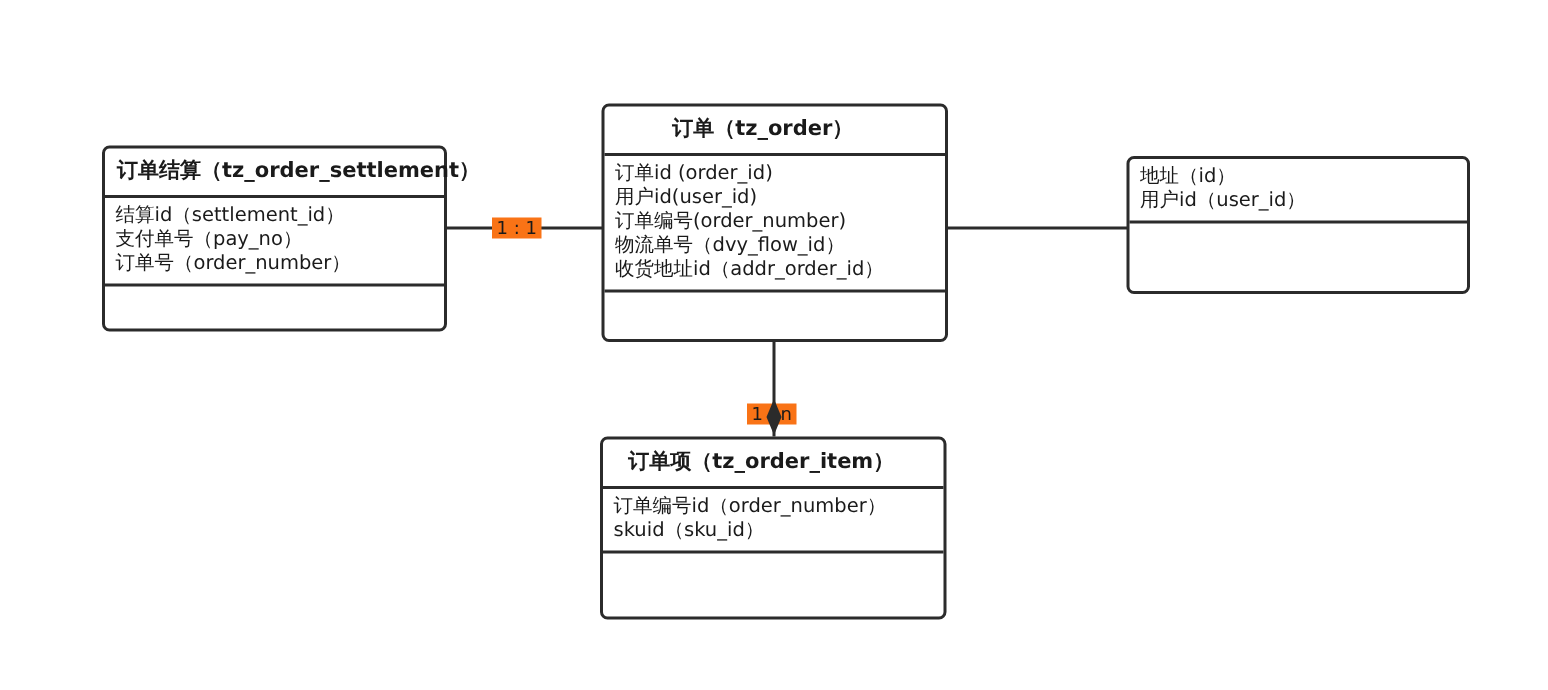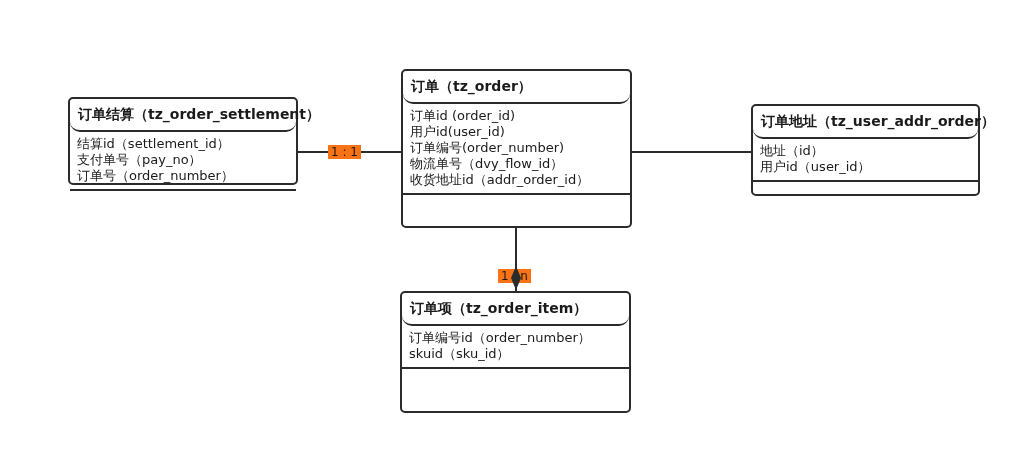--- a/index.html
+++ b/index.html
@@ -27,28 +27,28 @@
     box-sizing: border-box;
     background: #ffffff;
     border: 2px solid #2b2b2b;
     border-radius: 5px;
     display: flex;
     flex-direction: column;
     z-index: 3;
   }
   .entity-title {
     box-sizing: border-box;
+    text-align: center;
     font-weight: bold;
     font-size: 14px;
     color: #1a1a1a;
     line-height: 1;
     padding: 8px 24px 9px 8px;
     border-bottom: 2px solid #2b2b2b;
     white-space: nowrap;
-    border-radius: 10px;
   }
   .entity-attrs {
     box-sizing: border-box;
     padding: 4px 6px 5px 7px;
     border-bottom: 2px solid #2b2b2b;
     flex: none;
   }
   .attr-row {
     font-size: 13px;
     color: #1a1a1a;
@@ -101,21 +101,21 @@
 
   <div class="conn conn-v" style="left:515px; top:227px; height:64px;"></div>
   <div class="conn-label" style="left:498px; top:249px;margin-top:20px;">1 : n</div>
 
   <div class="diamond" style="left:509px; top:266px;">
     <svg width="14" height="24" viewBox="0 0 14 24" aria-hidden="true">
       <polygon points="7,0 12,12 7,24 2,12" fill="#2b2b2b"></polygon>
     </svg>
   </div>
 
-  <div class="entity" style="left:68px; top:97px; width:230px; height:88px;">
+  <div class="entity" style="left:68px; top:97px; width:230px; height:124px;">
     <div class="entity-title">订单结算（tz_order_settlement）</div>
     <div class="entity-attrs">
       <div class="attr-row">结算id（settlement_id）</div>
       <div class="attr-row">支付单号（pay_no）</div>
       <div class="attr-row">订单号（order_number）</div>
     </div>
     <div class="entity-ops"></div>
   </div>
 
   <div class="entity" style="left:401px; top:69px; width:231px; height:159px;">
@@ -124,21 +124,20 @@
       <div class="attr-row">订单id (order_id)</div>
       <div class="attr-row">用户id(user_id)</div>
       <div class="attr-row">订单编号(order_number)</div>
       <div class="attr-row">物流单号（dvy_flow_id）</div>
       <div class="attr-row">收货地址id（addr_order_id）</div>
     </div>
     <div class="entity-ops"></div>
   </div>
 
   <div class="entity" style="left:751px; top:104px; width:229px; height:92px;">
-    <div class="entity-title">订单地址（tz_user_addr_order）</div>
     <div class="entity-attrs">
       <div class="attr-row">地址（id）</div>
       <div class="attr-row">用户id（user_id）</div>
     </div>
     <div class="entity-ops"></div>
   </div>
 
   <div class="entity" style="left:400px; top:291px; width:231px; height:122px;">
     <div class="entity-title">订单项（tz_order_item）</div>
     <div class="entity-attrs">

